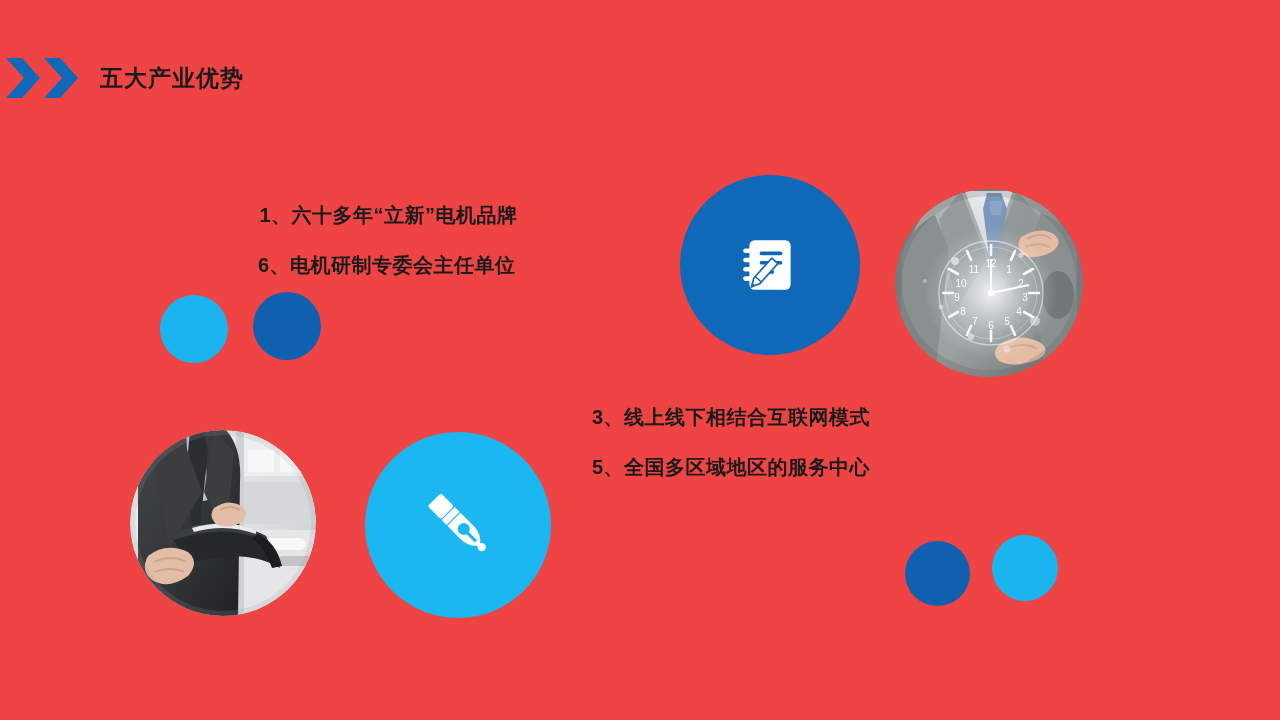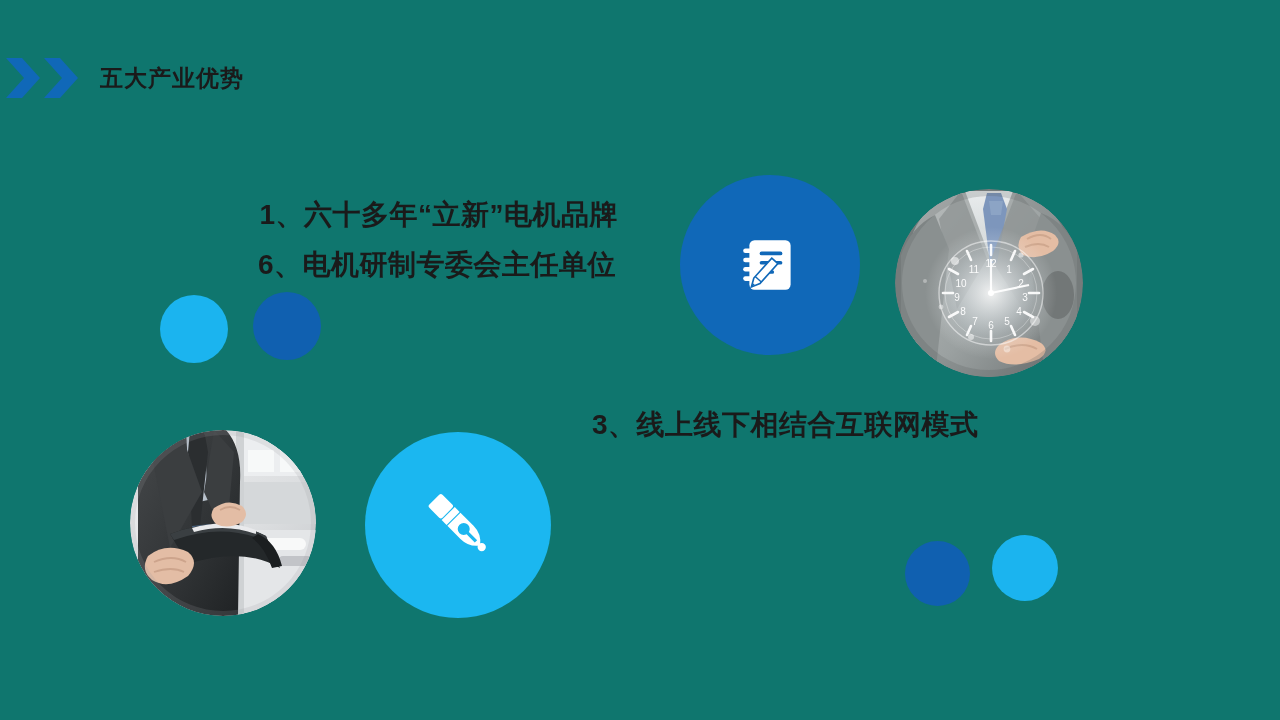--- a/index.html
+++ b/index.html
@@ -7,21 +7,21 @@
     padding: 0;
     background: #ffffff;
   }
   body {
     font-family: "Liberation Sans", "DejaVu Sans", sans-serif;
   }
   #slide {
     position: relative;
     width: 1280px;
     height: 720px;
-    background: #0f766e;
+    background: #ef4444;
     overflow: hidden;
   }
 
   
   .header {
     position: absolute;
     left: 0px;
     top: 48px;
     display: flex;
     align-items: center;
@@ -58,33 +58,33 @@
     justify-content: center;
   }
 
   
   .text-block {
     position: absolute;
     color: #1a1a1a;
     font-weight: bold;
   }
   .text-line {
-    font-size: 28px;
+    font-size: 20px;
     line-height: 50px;
     white-space: nowrap;
     letter-spacing: 0.5px;
   }
   #block-a {
     left: 258px;
     top: 190px;
     text-align: right;
   }
   #block-b {
     left: 592px;
-    top: 400px;
+    top: 392px;
     text-align: left;
   }
   #block-a .text-line:nth-child(2) {
     padding-right: 2px;
   }
 
   
   .photo {
     position: absolute;
     border-radius: 50%;
@@ -313,18 +313,19 @@
 
         <rect x="31.6" y="42" width="2.8" height="11" fill="#1BB7F0"></rect>
 
         <circle cx="33" cy="60" r="3.6" fill="#ffffff"></circle>
       </g>
     </svg>
   </div>
 
   <div class="text-block" id="block-b">
     <div class="text-line">3、线上线下相结合互联网模式</div>
+    <div class="text-line">5、全国多区域地区的服务中心</div>
   </div>
 
   <div class="circle" style="left:905px; top:541px; width:65px; height:65px; background:#1060B0;"></div>
   <div class="circle" style="left:992px; top:535px; width:66px; height:66px; background:#1BB4EF;"></div>
 
 </div>
 
 </body></html>

